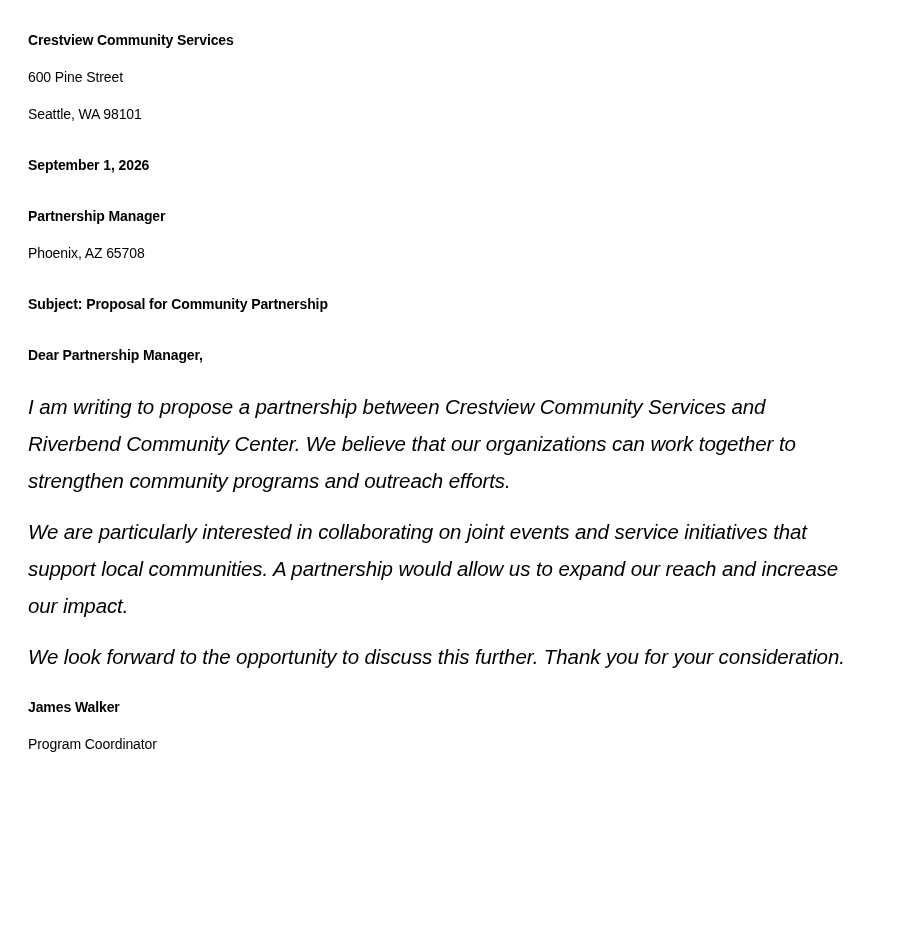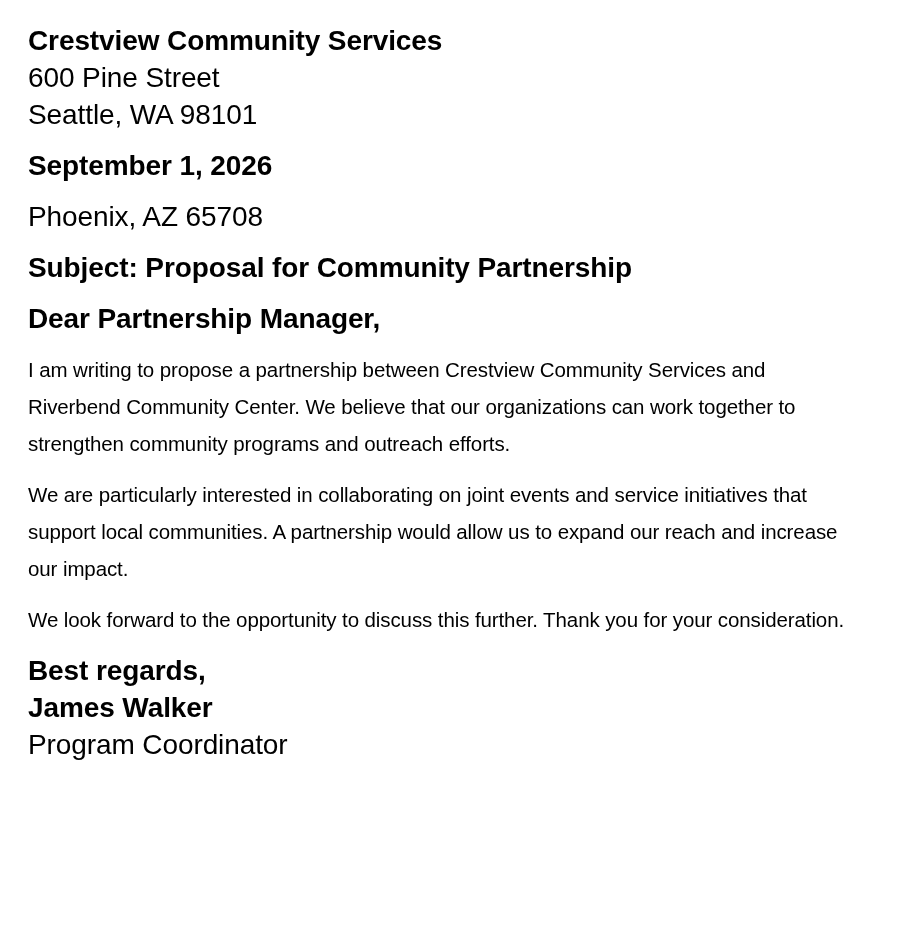--- a/index.html
+++ b/index.html
@@ -21,35 +21,36 @@
     padding: 22px 50px 0 28px;
     background: #ffffff;
   }
   .block {
     margin: 0 0 14px 0;
   }
   .block:last-child {
     margin-bottom: 0;
   }
   .line {
-    font-size: 28px;
+    font-size: 14px;
     line-height: 37px;
     letter-spacing: -0.1px;
     white-space: pre-wrap;
   }
   .line.bold {
     font-weight: bold;
   }
   .para {
     font-size: 20.5px;
     line-height: 37px;
     letter-spacing: -0.1px;
     max-width: 824px;
     text-align: left;
     margin: 0;
+    font-style: italic;
   }
   .block.para-block {
     margin-bottom: 14px;
   }
 </style>
 </head>
 <body>
 
 <div id="letter">
 
@@ -57,20 +58,21 @@
     <div class="line bold">Crestview Community Services</div>
     <div class="line">600 Pine Street</div>
     <div class="line">Seattle, WA 98101</div>
   </div>
 
   <div class="block">
     <div class="line bold">September 1, 2026</div>
   </div>
 
   <div class="block">
+    <div class="line bold">Partnership Manager</div>
     <div class="line">Phoenix, AZ 65708</div>
   </div>
 
   <div class="block">
     <div class="line bold">Subject: Proposal for Community Partnership</div>
   </div>
 
   <div class="block">
     <div class="line bold">Dear Partnership Manager,</div>
   </div>
@@ -81,18 +83,17 @@
 
   <div class="block para-block">
     <p class="para">We are particularly interested in collaborating on joint events and service initiatives that support local communities. A partnership would allow us to expand our reach and increase our impact.</p>
   </div>
 
   <div class="block para-block">
     <p class="para">We look forward to the opportunity to discuss this further. Thank you for your consideration.</p>
   </div>
 
   <div class="block">
-    <div class="line bold">Best regards,</div>
     <div class="line bold">James Walker</div>
     <div class="line">Program Coordinator</div>
   </div>
 
 </div>
 
 </body></html>

